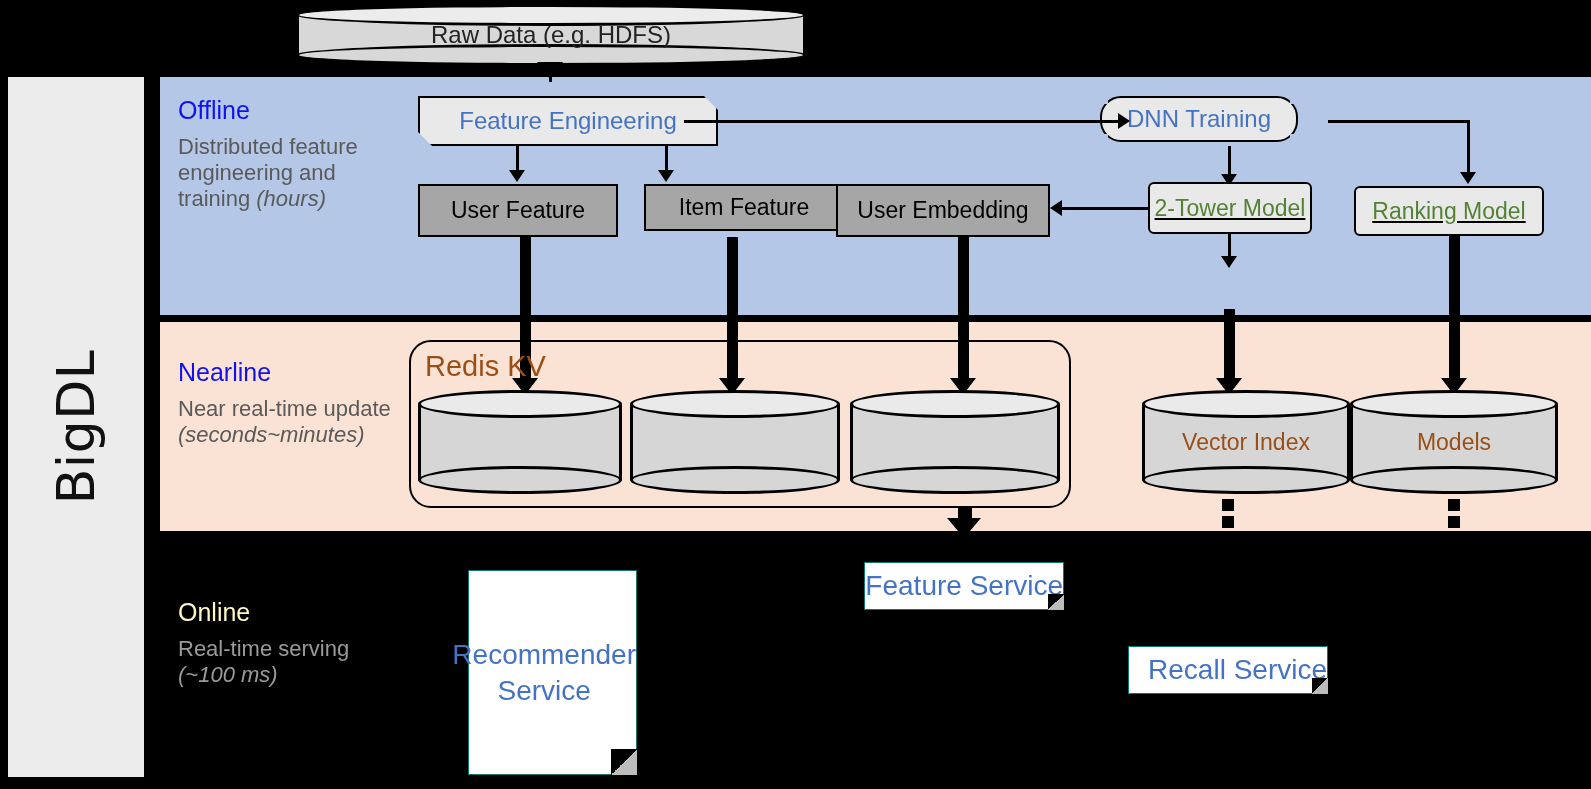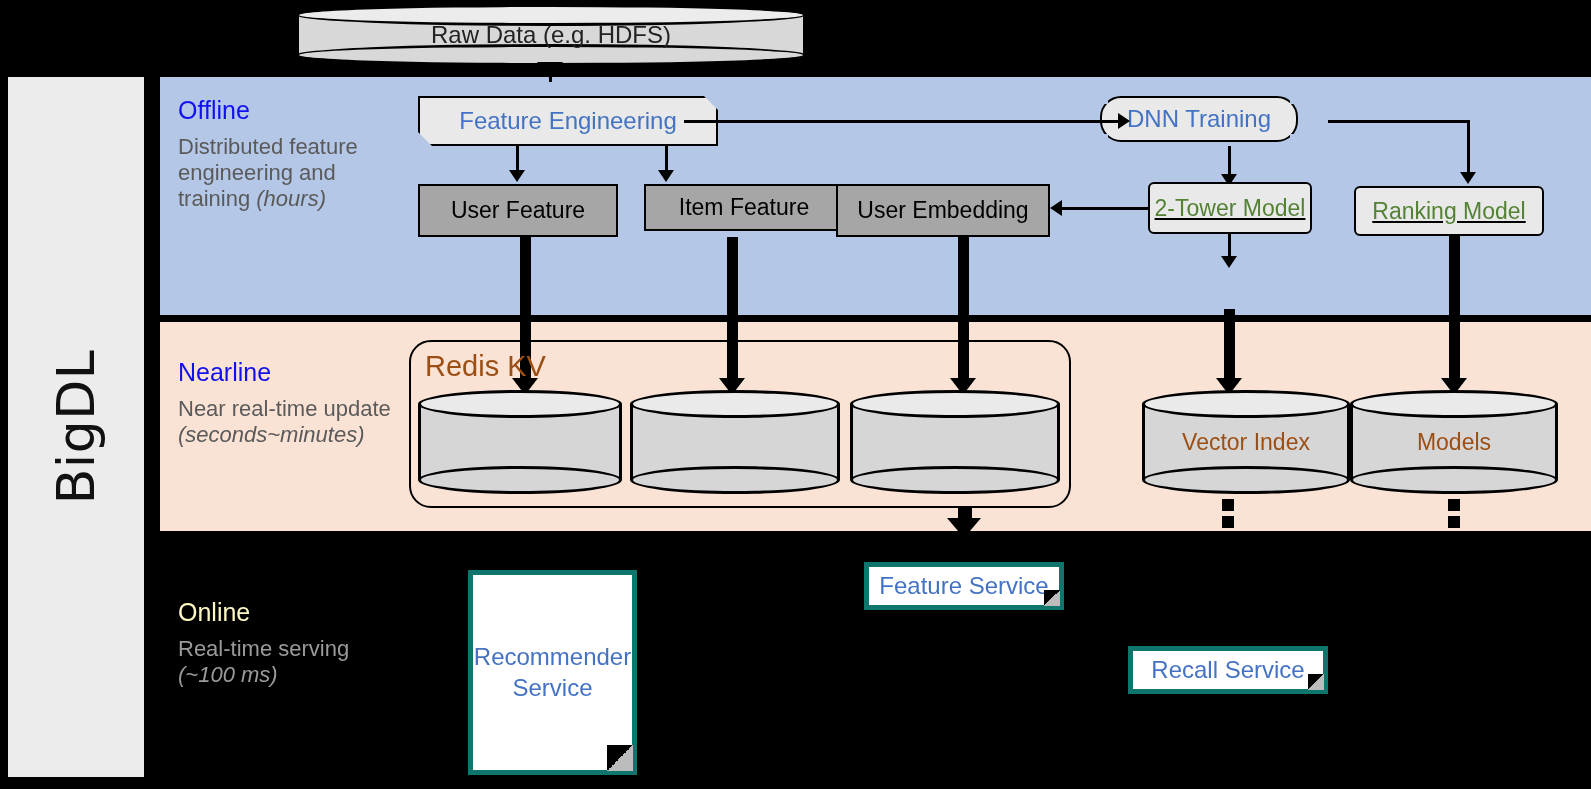--- a/index.html
+++ b/index.html
@@ -67,23 +67,23 @@
   #rawdata .top{height:22px;background:#ececec;}
   #rawdata .bot{height:22px;background:#d8d8d8;}
   #rawdata .cap{font-size:24px;color:#222;}
 
   
   #redis-box{position:absolute;left:409px;top:340px;width:662px;height:168px;
        border:2.5px solid #000;border-radius:22px;box-sizing:border-box;background:transparent;}
   #redis-label{position:absolute;left:425px;top:350px;font-size:29px;color:#9c4f15;z-index:5;}
 
   
-  .docbox{position:absolute;background:#fff;border:5px solid #0f766e;box-sizing:border-box;
-          display:flex;align-items:center;justify-content:center;text-align:center;
-          font-size:24px;color:#4472c4;}
+  .docbox{position:absolute;background:#fff;border:1px solid #0f766e;box-sizing:border-box;
+          display:flex;align-items:center;justify-content:flex-end;text-align:center;
+          font-size:28px;color:#4472c4;}
   .fold{position:absolute;right:-1px;bottom:-1px;width:16px;height:16px;
         background:linear-gradient(135deg,#000 0 50%,#bcbcbc 50% 100%);}
   .fold-lg{width:26px;height:26px;}
 
   
   .ln{position:absolute;background:#000;}
   .thin-v{width:3px;}
   .thin-h{height:3px;}
   .thick-v{width:11px;}
   .ah-down{position:absolute;width:0;height:0;border-left:8px solid transparent;

